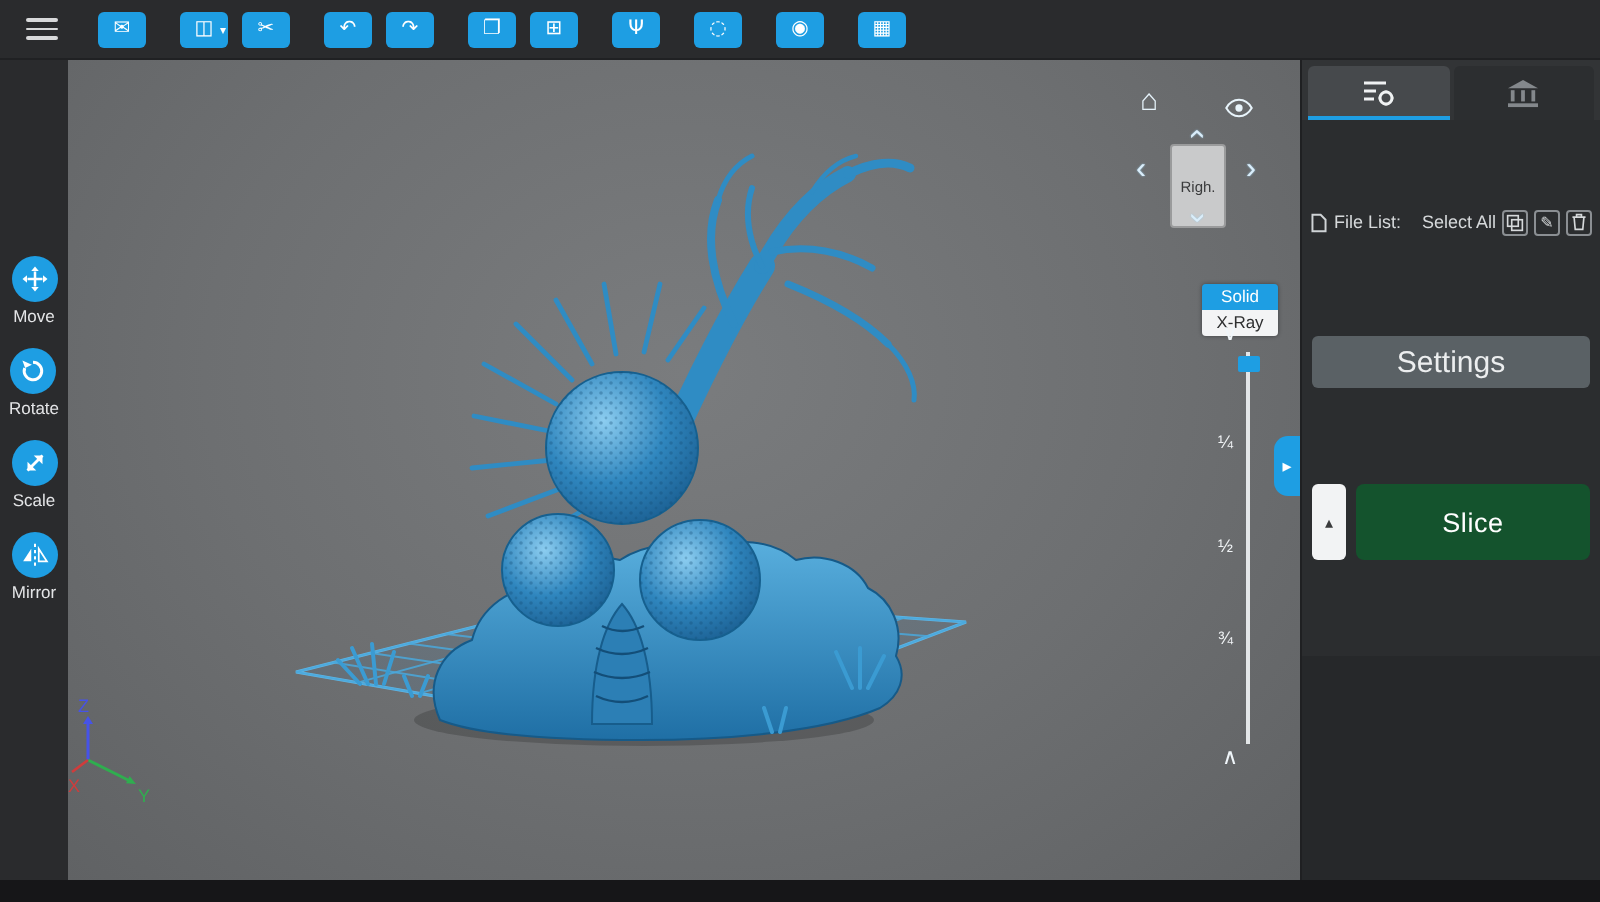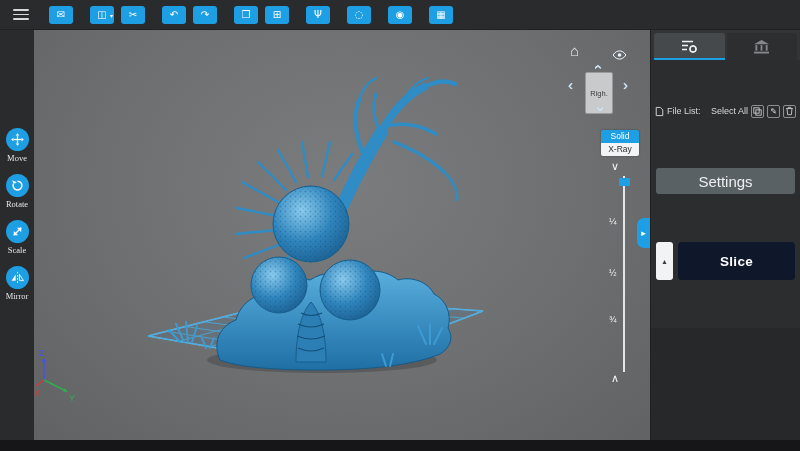--- a/index.html
+++ b/index.html
@@ -31,21 +31,21 @@
 
   
   .main { flex:1; display:flex; min-height:0; }
 
   
   .rail { width:34px; background:#2a2b2d; display:flex; flex-direction:column; align-items:center;
           padding-top:98px; gap:11px; flex:0 0 34px; }
   .tool { display:flex; flex-direction:column; align-items:center; gap:2px; cursor:pointer; }
   .tool .ticon { width:23px; height:23px; border-radius:50%; background:#1e9ee3; display:flex;
                  align-items:center; justify-content:center; }
-  .tool .tlabel { color:#e4e5e7; font-size:8.5px;font-family:Liberation Serif, serif; }
+  .tool .tlabel { color:#e4e5e7; font-size:8.5px; }
 
   
   .viewport { flex:1; position:relative; overflow:hidden;
     background:radial-gradient(ellipse at 50% 38%, #7a7c7e 0%, #6d6f71 55%, #606264 100%); }
   .vcanvas { position:absolute; inset:0; }
 
   
   .ov { position:absolute; color:#e6f3fb; }
   .nav-ch { font-size:15px; line-height:14px; color:#dbeefb; cursor:pointer;
             text-shadow:0 0 1px #9fcfe9; }
@@ -53,21 +53,21 @@
   #eye-btn    { left:578px; top:16px; cursor:pointer; }
   #nav-up     { left:562px; top:30px; transform:rotate(90deg); }
   #nav-left   { left:534px; top:48px; }
   #view-cube  { left:551px; top:42px; width:28px; height:42px; background:#c9cacb; color:#3a3b3c;
                 font-size:7.5px; display:flex; align-items:center; justify-content:center;
                 border:1px solid #9a9b9c; border-radius:2px; cursor:grab; }
   #nav-right  { left:589px; top:48px; }
   #nav-down   { left:562px; top:72px; transform:rotate(-90deg); }
 
   
-  #mode-toggle { left:567px; top:100px; width:38px; border-radius:2px; overflow:hidden;
+  #mode-toggle { left:567px; top:112px; width:38px; border-radius:2px; overflow:hidden;
                  box-shadow:0 0 2px rgba(0,0,0,.4); }
   .mode-btn { height:13px; font-size:8.5px; text-align:center; line-height:13px; cursor:pointer; }
   .mode-btn.active { background:#1e9ee3; color:#fff; }
   .mode-btn.inactive { background:#f3f4f5; color:#2e2f30; }
 
   
   #chev-top { left:577px; top:130px; font-size:11px; color:#f0f6fa; cursor:pointer; }
   #chev-bottom { left:577px; top:342px; font-size:11px; color:#f0f6fa; cursor:pointer; }
   #clip-slider { left:583px; top:146px; width:14px; height:196px; }
   #clip-slider .track { position:absolute; left:6px; top:0; width:2px; height:100%; background:#e3e6e8; }
@@ -96,22 +96,22 @@
               color:#d6d9db; font-size:8px; line-height:11px; text-align:center; padding:0; cursor:pointer;
               display:flex; align-items:center; justify-content:center; }
   .file-list { height:190px; background:#26282a; padding-top:3px; flex:0 0 190px; }
   .file-row { height:16px; background:#1e9ee3; color:#fff; font-size:9px; display:flex;
               align-items:center; padding-left:6px; cursor:pointer; white-space:nowrap; overflow:hidden; }
   .settings-btn { margin:6px 5px 0; height:26px; background:#5a6165; border:none; border-radius:3px;
                   color:#eceeef; font-size:15px; cursor:pointer; flex:0 0 26px; }
   .slice-row { margin:8px 5px 0; height:38px; display:flex; gap:5px; flex:0 0 38px; }
   .expand-btn { width:17px; background:#f2f3f4; border:none; border-radius:3px; color:#3a3b3c;
                 font-size:8px; cursor:pointer; padding:0; }
-  .slice-btn { flex:1; background:#0f172a; border:none; border-radius:4px; color:#fff; font-size:13.5px;
-               font-weight:bold; cursor:pointer; letter-spacing:.3px; }
+  .slice-btn { flex:1; background:#14532d; border:none; border-radius:4px; color:#fff; font-size:13.5px;
+               font-weight:normal; cursor:pointer; letter-spacing:.3px; }
   .rp-bottom { flex:1; background:#26282a; margin-top:8px; }
 
   
   .bottombar { height:11px; background:#161618; flex:0 0 11px; }
 </style>
 </head>
 <body>
 
 <div class="app">
 

